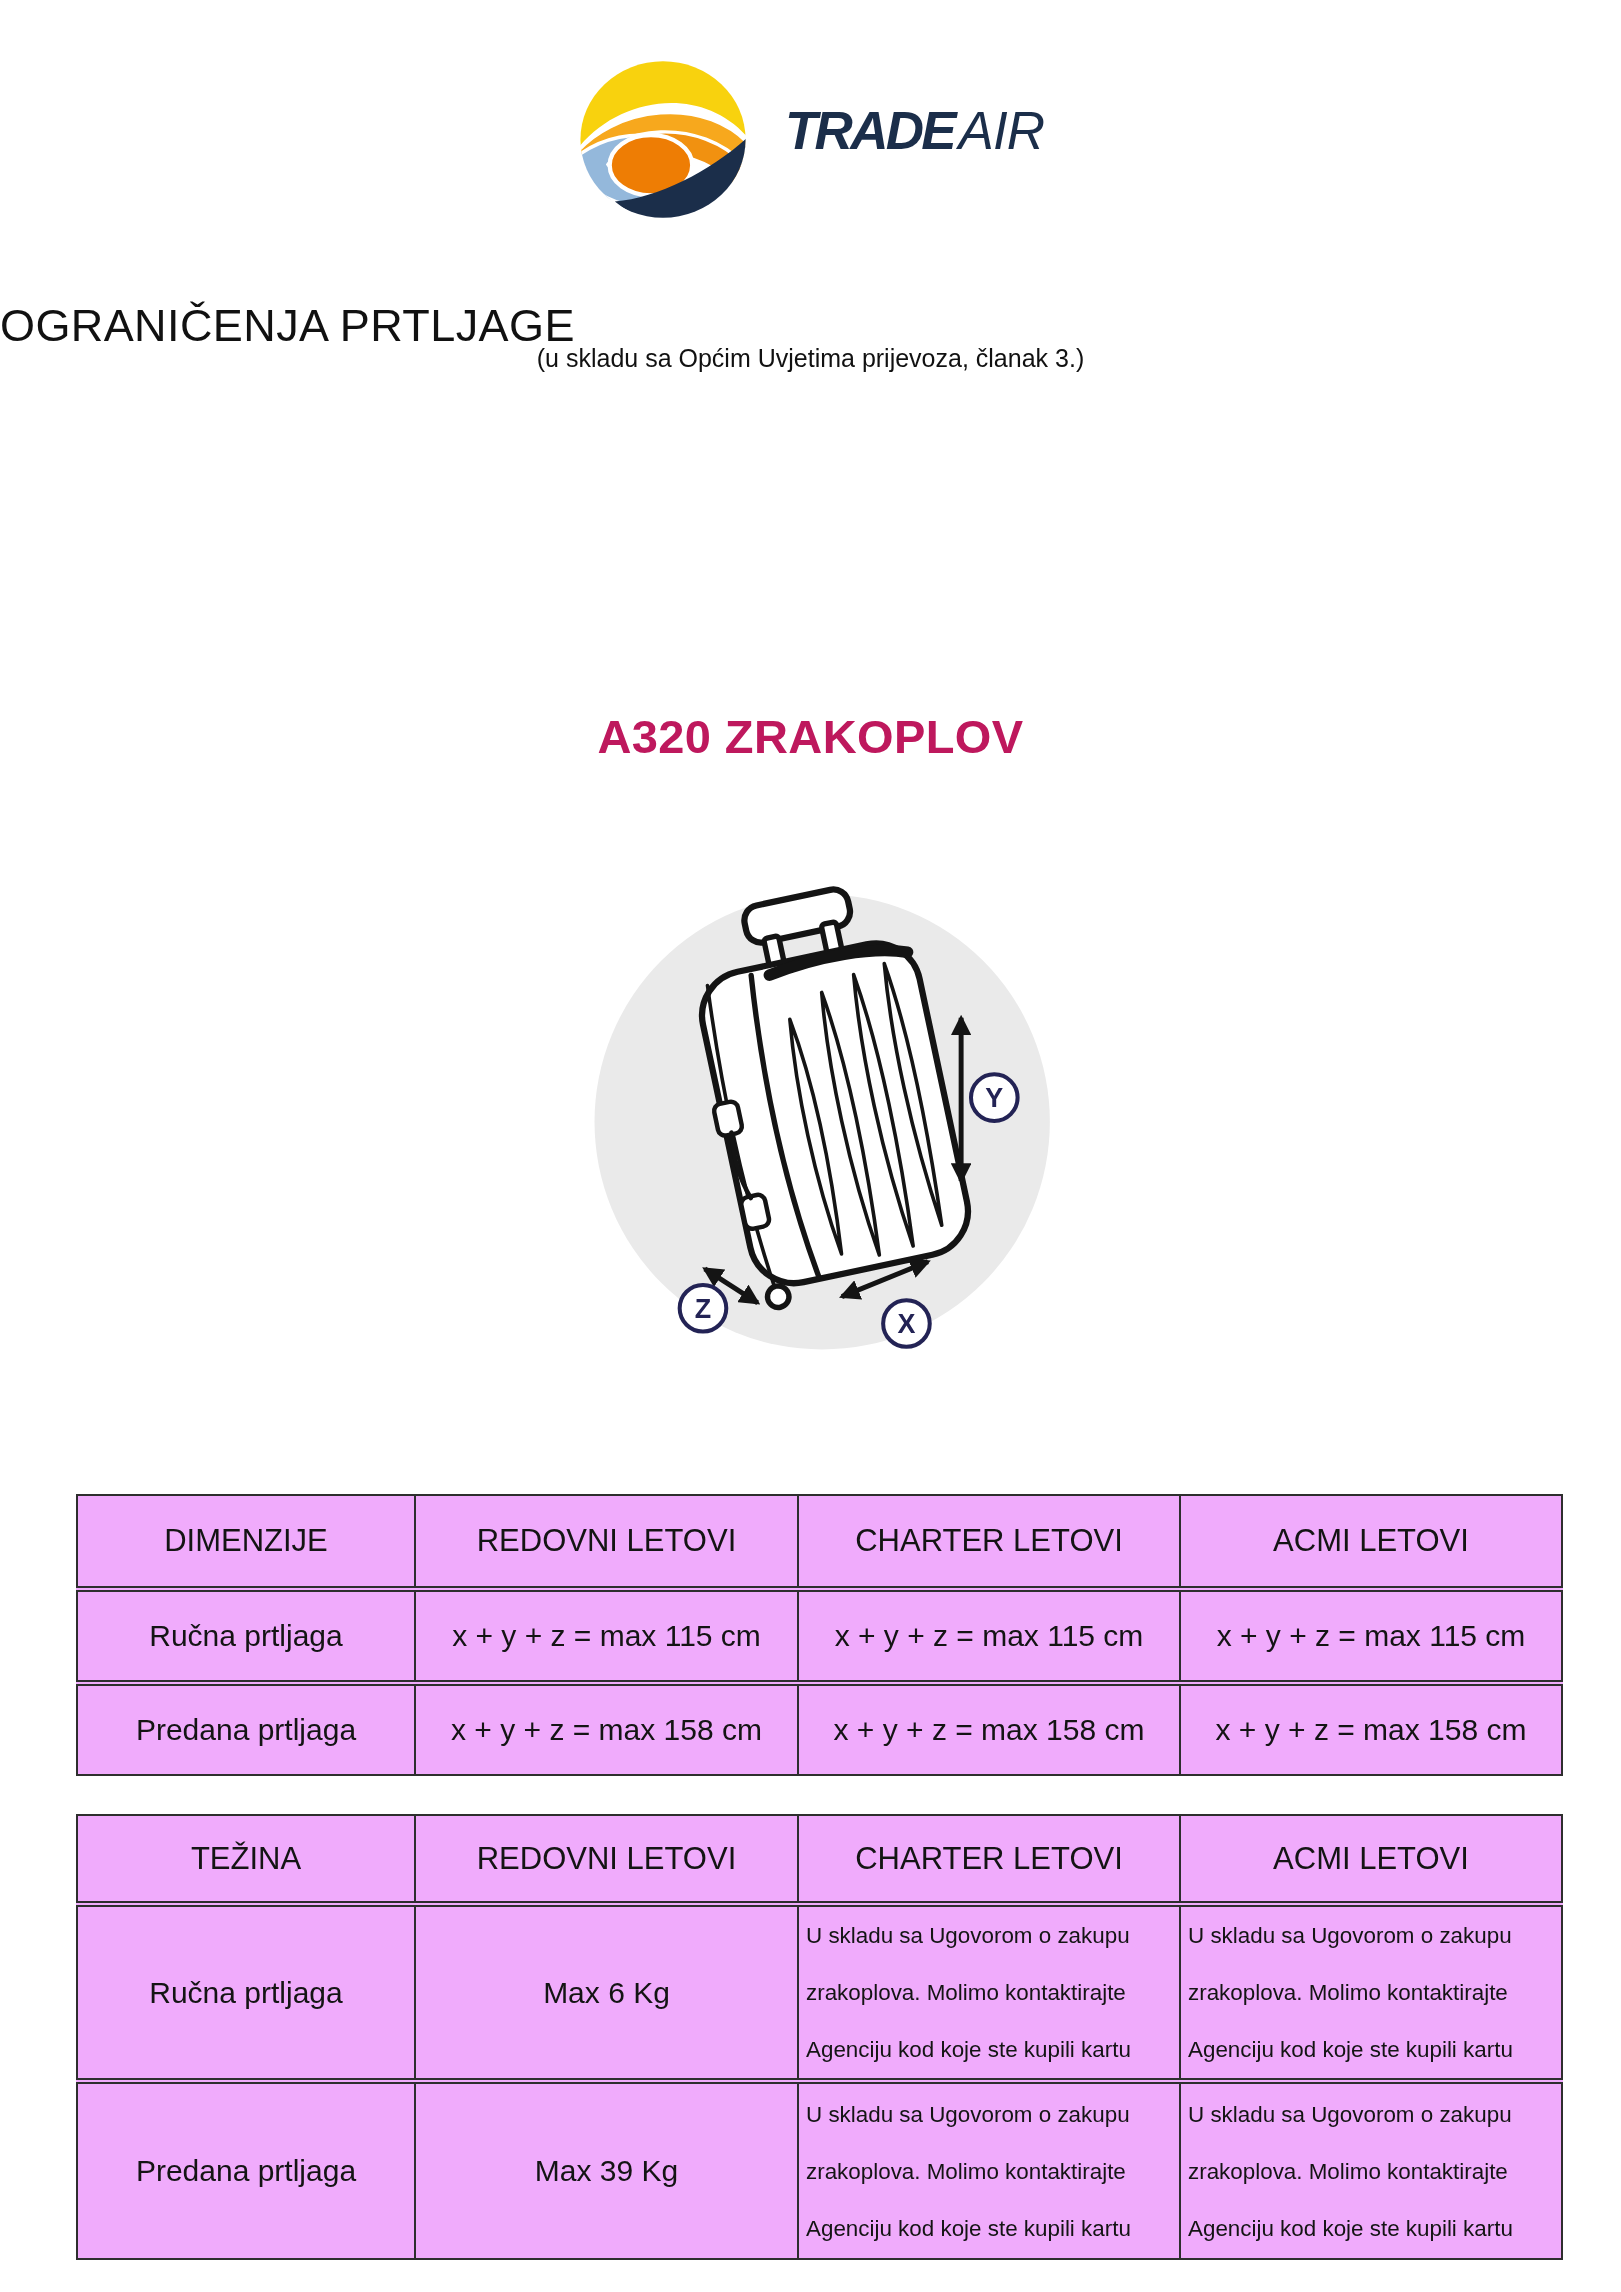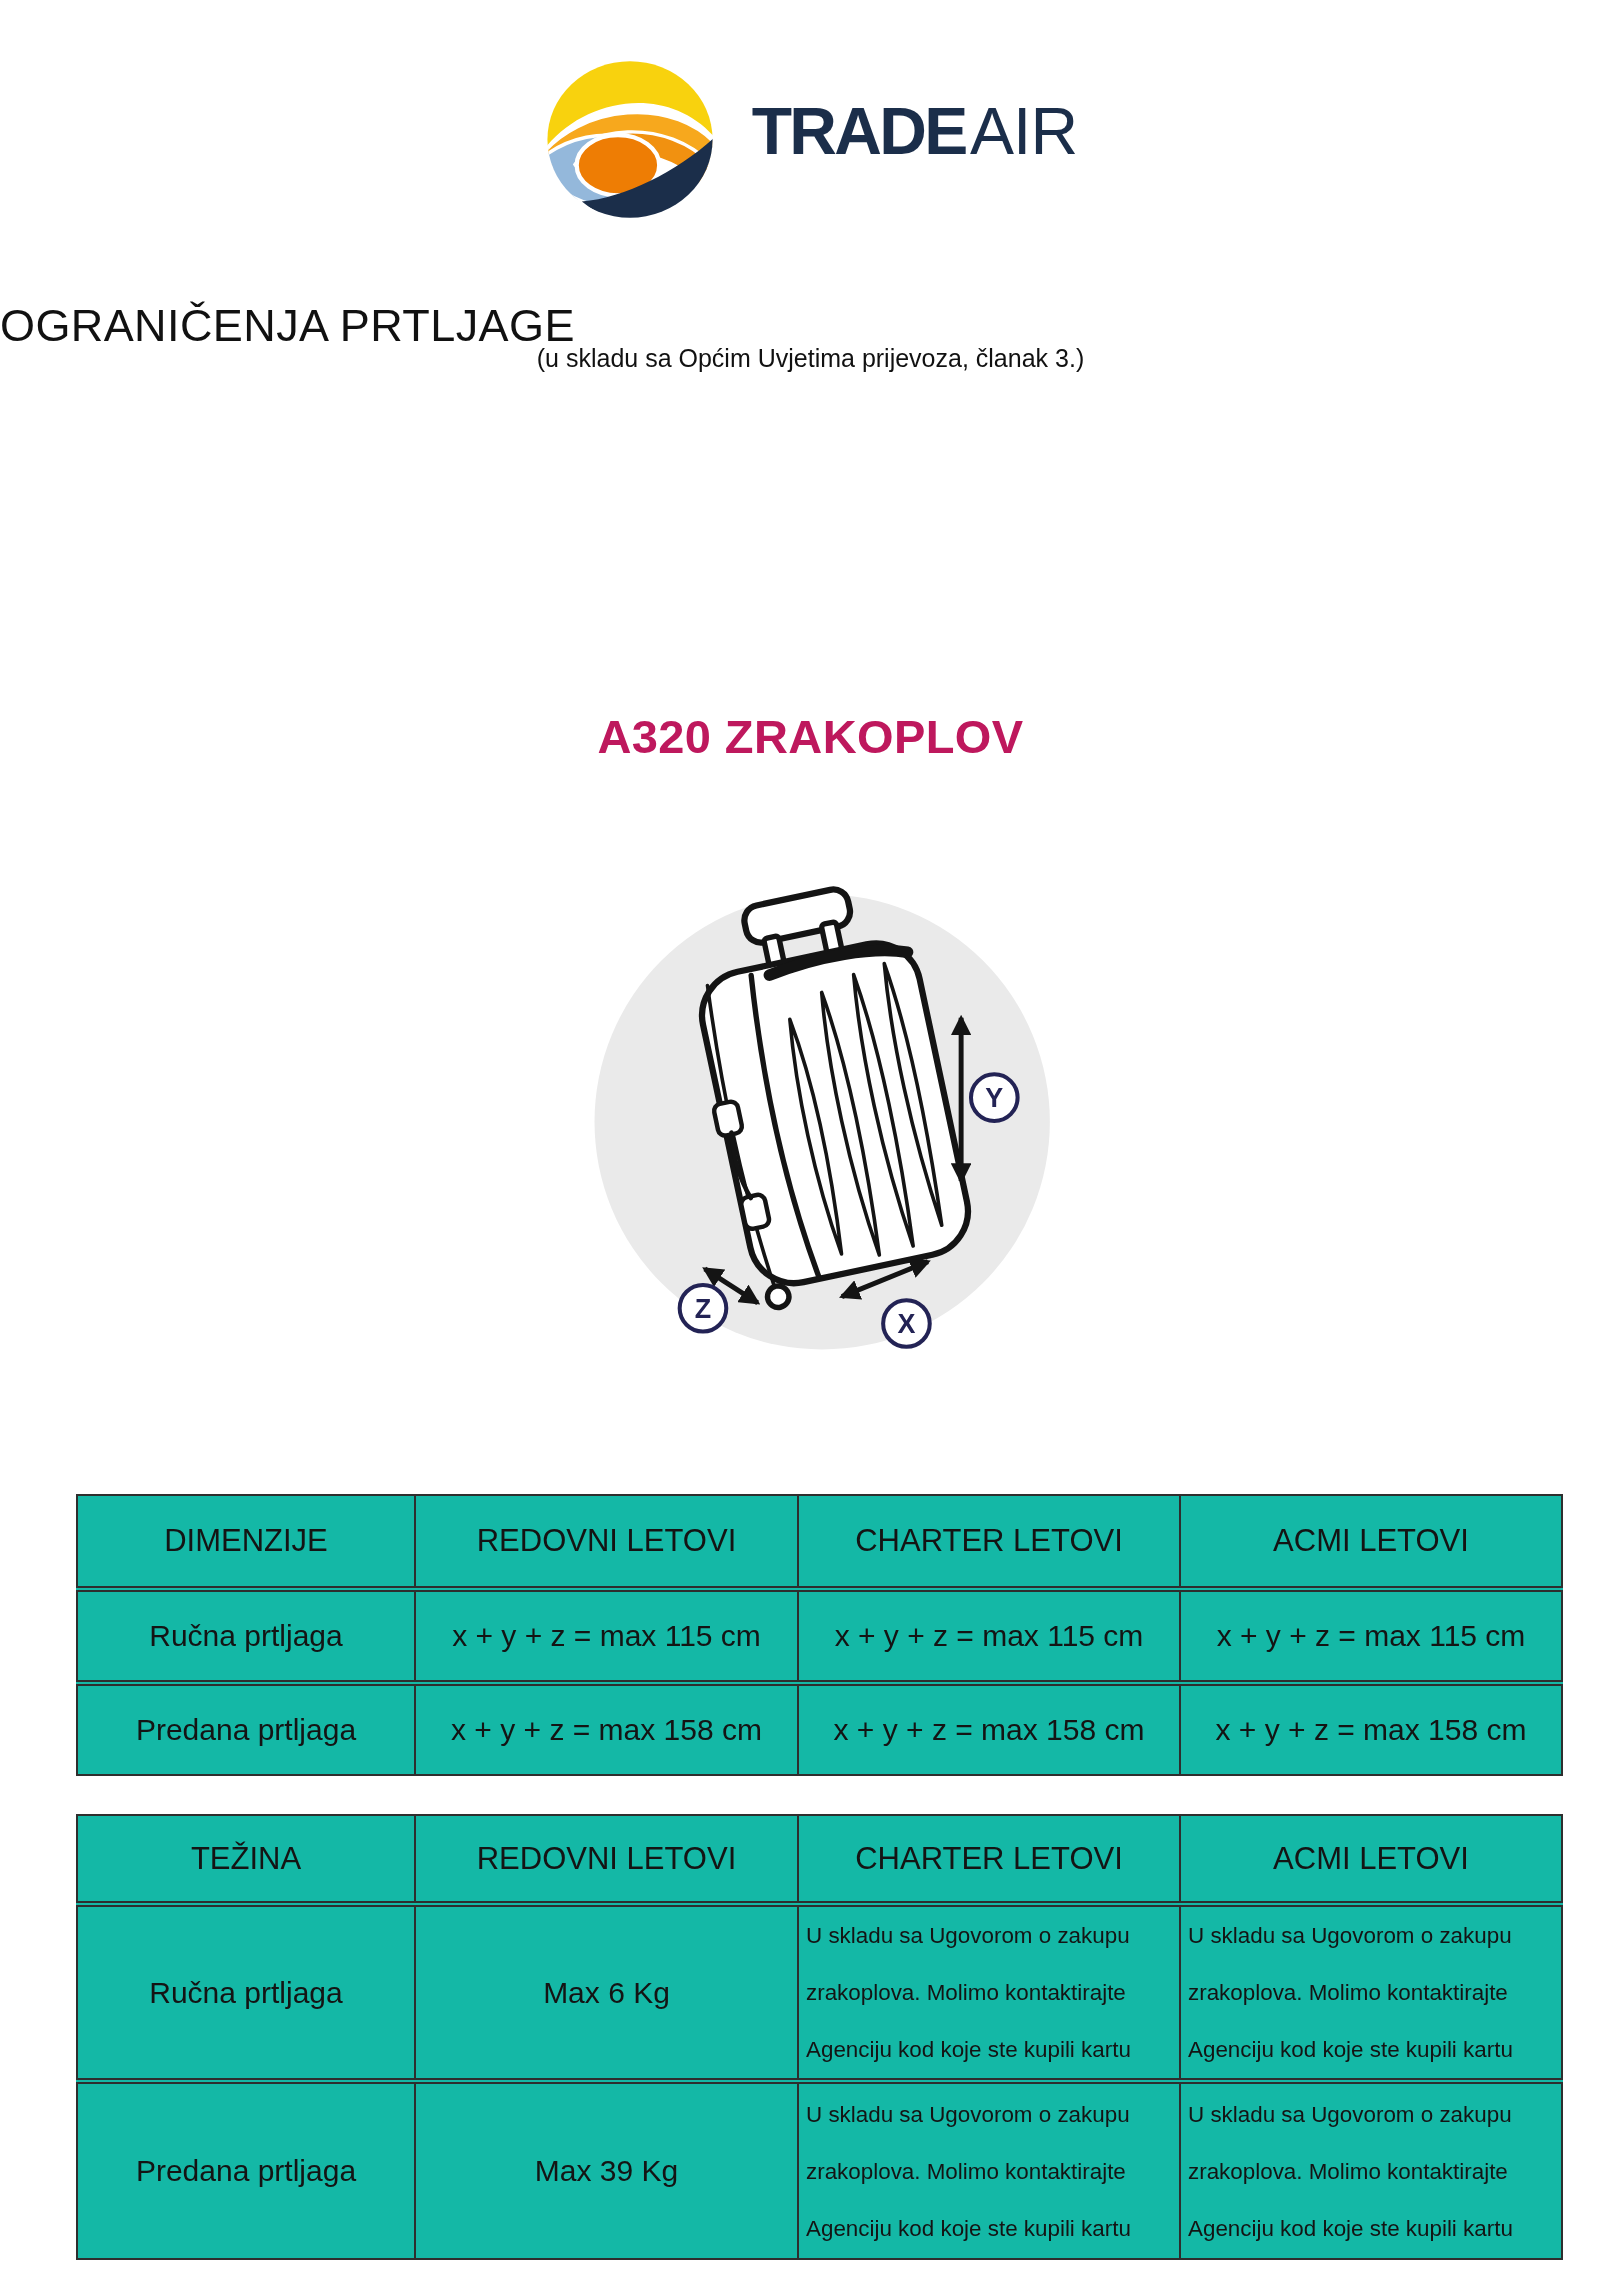--- a/index.html
+++ b/index.html
@@ -3,31 +3,31 @@
 <meta charset="utf-8">
 <style>
   html,body{margin:0;padding:0;}
   body{
     width:1621px;height:2293px;position:relative;background:#ffffff;
     font-family:"Liberation Sans",sans-serif;color:#141414;overflow:hidden;
   }
   
   .logo-row{position:absolute;top:57px;left:0;right:0;display:flex;justify-content:center;align-items:center;gap:36px;}
   .logo-mark{width:172px;height:165px;flex:0 0 auto;}
-  .wordmark{color:#1b2e4a;font-size:66px;line-height:1;transform:translateY(-9px);white-space:nowrap;}
+  .wordmark{font-style:italic;color:#1b2e4a;font-size:53px;line-height:1;transform:translateY(-9px);white-space:nowrap;}
   .wordmark .trade{font-weight:700;letter-spacing:-2.7px;}
   .wordmark .air{font-weight:400;letter-spacing:-0.9px;margin-left:4.5px;}
   
   .doc-title{position:absolute;top:292px;left:0;width:100%;text-align:left;font-size:45px;line-height:1.1;letter-spacing:0.4px;color:#111;margin-top:9px;}
   .doc-subtitle{position:absolute;top:342px;left:0;width:100%;text-align:center;font-size:25px;line-height:1.3;color:#111;}
   .section-title{position:absolute;top:709px;left:0;width:100%;text-align:center;font-size:47px;font-weight:700;letter-spacing:0.4px;color:#be185d;}
   
   .figure-wrap{position:absolute;left:573px;top:878px;width:493px;height:493px;}
   
-  table.tbl{position:absolute;left:76px;width:1485px;border-collapse:collapse;table-layout:fixed;background:#14b8a6;}
+  table.tbl{position:absolute;left:76px;width:1485px;border-collapse:collapse;table-layout:fixed;background:#f0abfc;}
   .tbl th,.tbl td{border:2.7px solid #2e2e2e;text-align:center;vertical-align:middle;font-weight:400;padding:0;overflow:hidden;}
   .tbl thead th{font-size:31px;border-bottom:6.3px double #2e2e2e;}
   .tbl td{font-size:30px;}
   .tbl tbody tr.sep td{border-bottom:6.3px double #2e2e2e;border-radius:13px;}
   #dimensions-table{top:1494px;}
   #dimensions-table thead th{height:90px;}
   #dimensions-table tbody td{height:88px;}
   #weight-table{top:1814px;}
   #weight-table thead th{height:85px;}
   #weight-table tr.r1 td{height:161px;}

